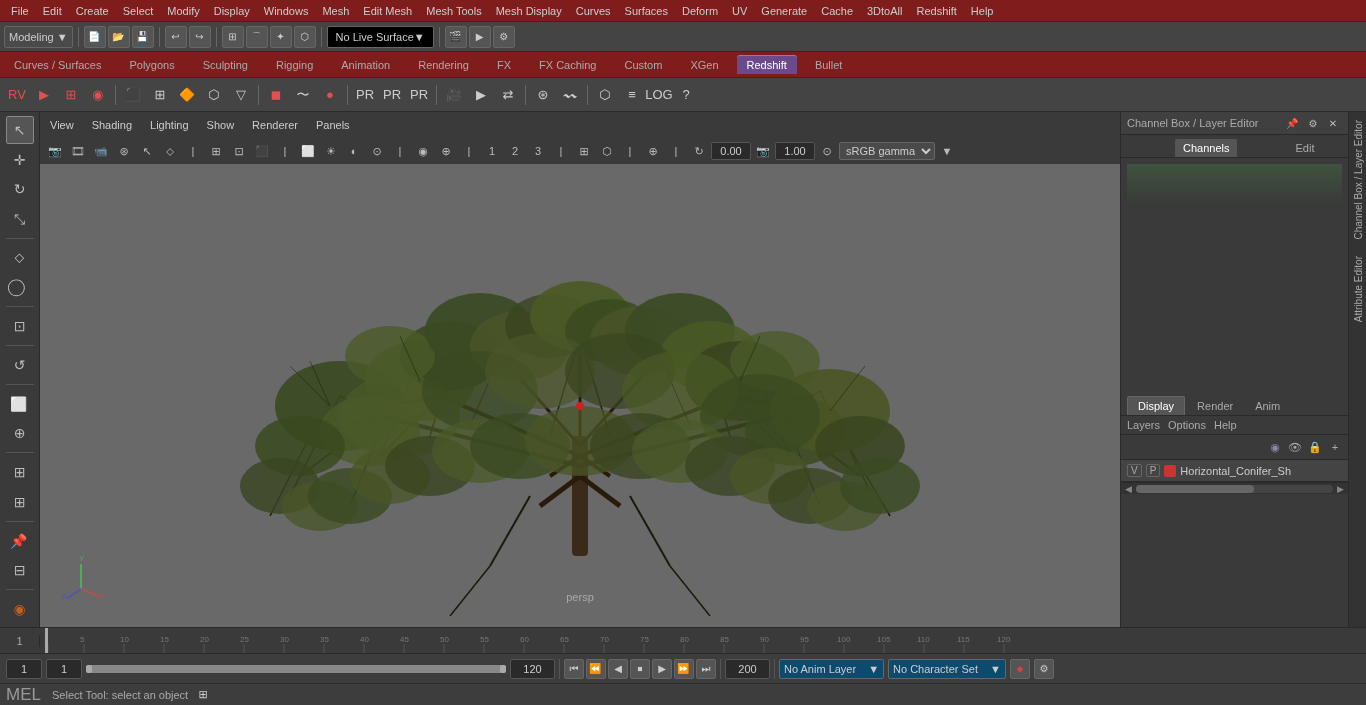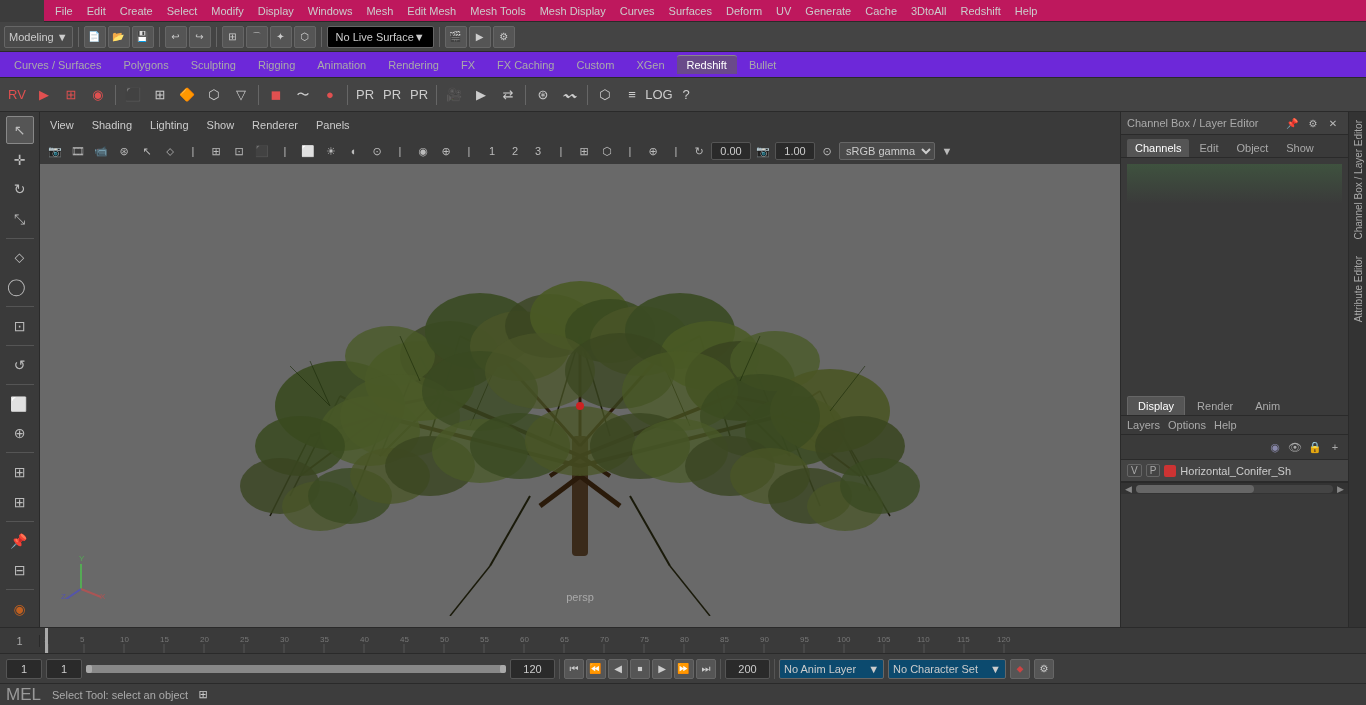--- a/index.html
+++ b/index.html
@@ -10,25 +10,24 @@
       font-family: Arial, sans-serif;
       font-size: 11px;
       color: #cccccc;
       overflow: hidden;
     }
 
     
     #menu-bar {
       display: flex;
       align-items: center;
-      background: #be185d;
+      background: #7f1d1d;
       height: 22px;
       padding: 4px 4px;
       border-bottom: 1px solid #2a2a2a;
-      margin-left: 44px;
     }
     .menu-item {
       padding: 2px 7px;
       cursor: pointer;
       font-size: 11px;
       color: #cccccc;
       white-space: nowrap;
     }
 
     
@@ -83,25 +82,25 @@
       height: 22px;
       cursor: pointer;
       font-size: 11px;
       color: #ccc;
     }
 
     
     #tabs-row {
       display: flex;
       align-items: center;
-      background: #6d28d9;
+      background: #7f1d1d;
       height: 26px;
       padding: 0 4px;
       border-bottom: 1px solid #2a2a2a;
-      gap: 2px;
+      gap: 8px;
     }
     .tab-item {
       padding: 3px 10px;
       cursor: pointer;
       font-size: 11px;
       color: #aaa;
       border-radius: 3px 3px 0 0;
       white-space: nowrap;
     }
     .tab-item.active {
@@ -273,20 +272,21 @@
       gap: 2px;
       padding: 4px 6px 0;
       border-bottom: 1px solid #2a2a2a;
     }
     .ch-tab {
       padding: 3px 8px;
       cursor: pointer;
       font-size: 11px;
       color: #aaa;
       border-radius: 2px 2px 0 0;
+      margin-left: 48px;
     }
     .ch-tab.active { background: #555; color: #fff; }
 
     #channel-body {
       flex: 1;
       background: #3a3a3a;
       overflow: hidden;
     }
 
     

